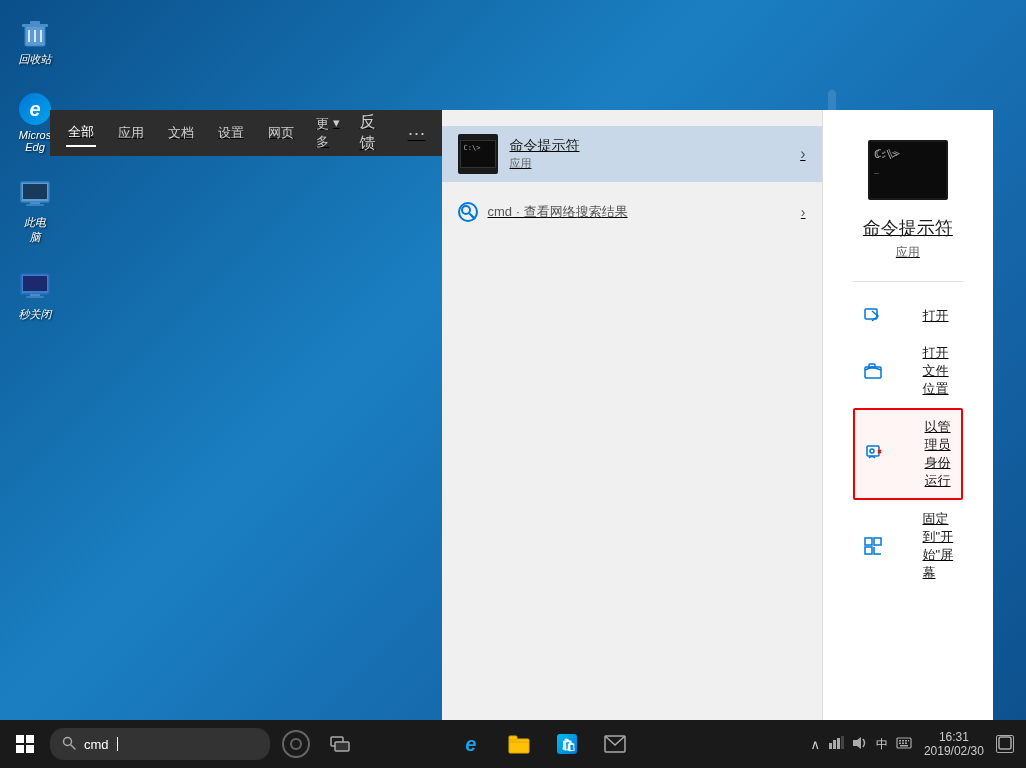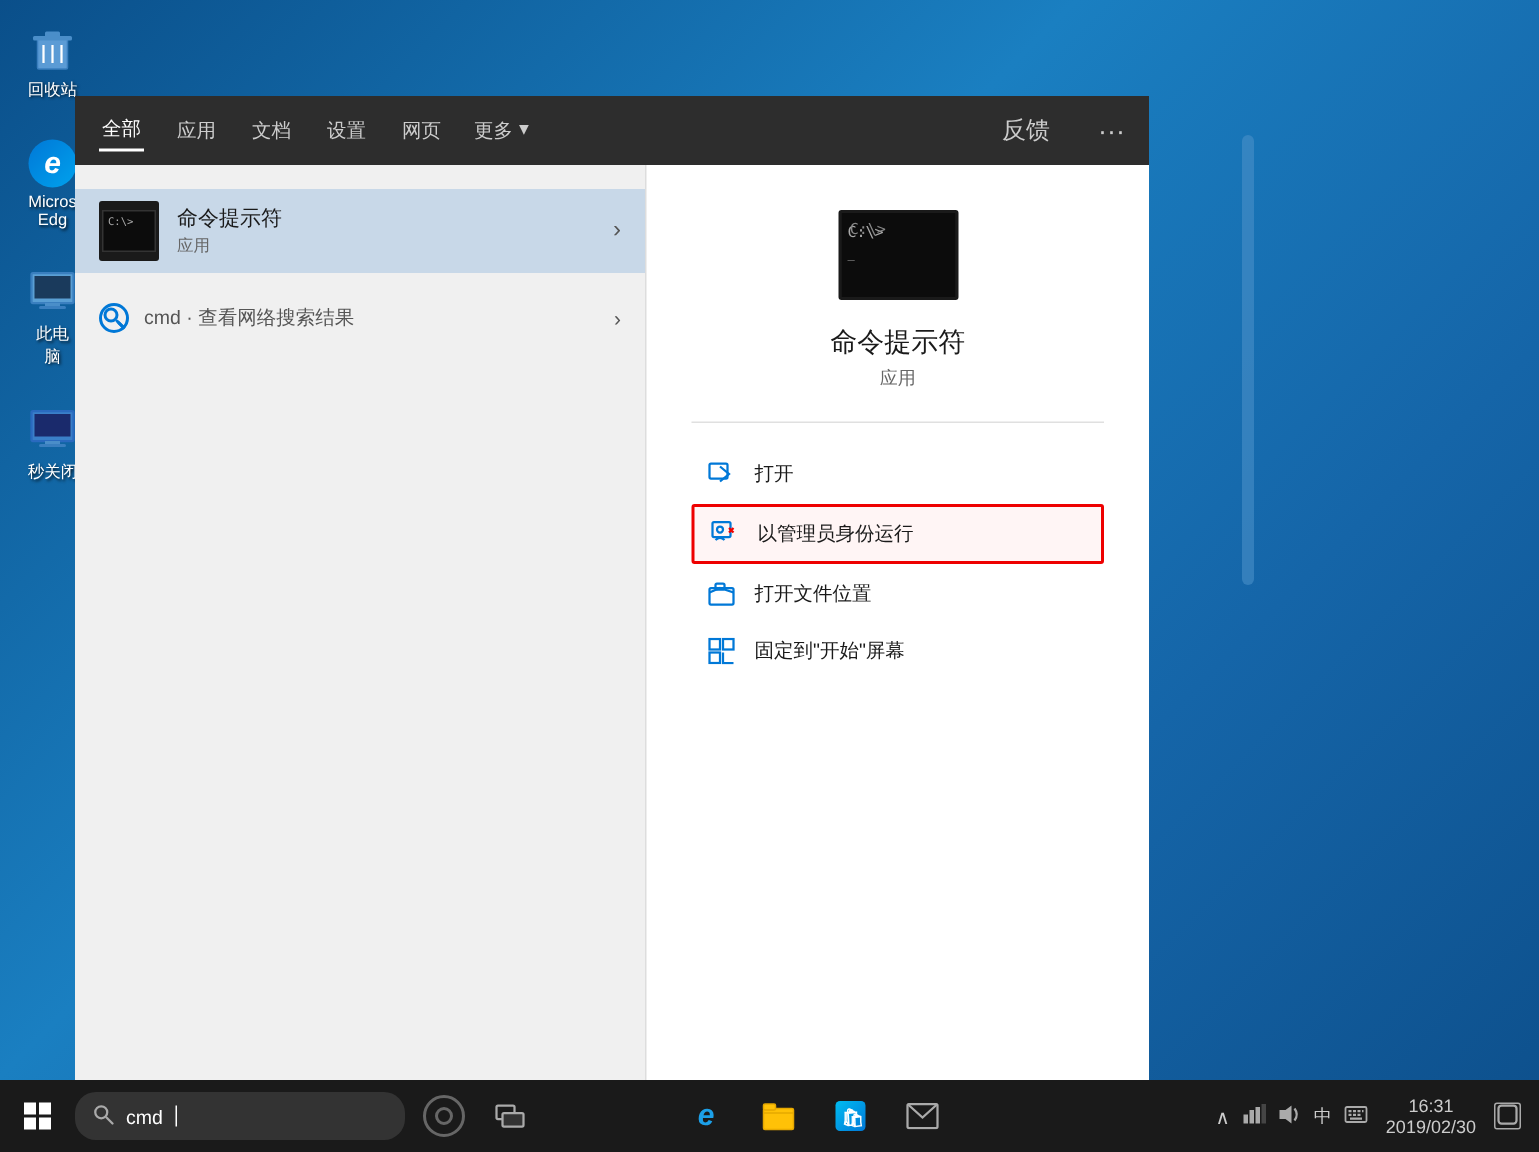--- a/index.html
+++ b/index.html
@@ -48,20 +48,21 @@
       font-size: 28px;
     }
 
     .desktop-icon .icon-label {
       color: white;
       font-size: 11px;
       text-align: center;
       margin-top: 2px;
       text-shadow: 1px 1px 2px rgba(0,0,0,0.8);
       word-break: break-all;
+      font-style: italic;
     }
 
     
     .edge-icon-shape {
       width: 32px;
       height: 32px;
       background: linear-gradient(135deg, #0078d7, #00a2ed);
       border-radius: 50%;
       display: flex;
       align-items: center;
@@ -70,24 +71,24 @@
       font-size: 20px;
       font-weight: bold;
       font-style: italic;
     }
 
     
     .search-result-panel {
       position: absolute;
       left: 50px;
       bottom: 48px;
-      width: 716px;
-      display: flex;
-      flex-direction: column;
+      width: 790px;
+      display: flex;
       background: transparent;
+      text-decoration: underline;
     }
 
     
     .filter-bar {
       background: #2d2d2d;
       height: 46px;
       display: flex;
       align-items: center;
       padding: 0 16px;
       gap: 20px;
@@ -330,20 +331,21 @@
       gap: 2px;
     }
 
     .action-item {
       display: flex;
       align-items: center;
       padding: 8px 10px;
       cursor: pointer;
       border-radius: 2px;
       position: relative;
+      gap: 28px;
     }
 
     .action-item.highlighted {
       border: 2px solid #e00;
       background: #fff5f5;
     }
 
     .action-icon {
       width: 20px;
       height: 20px;
@@ -608,45 +610,45 @@
           <div class="action-item">
             <div class="action-icon">
               <svg width="18" height="16" viewBox="0 0 18 16">
                 <rect x="1" y="1" width="12" height="10" rx="1" fill="none" stroke="#0078d7" stroke-width="1.5"></rect>
                 <polyline points="8,3 14,8 8,13" fill="none" stroke="#0078d7" stroke-width="1.5"></polyline>
               </svg>
             </div>
             <div class="action-label">打开</div>
           </div>
 
+          <div class="action-item">
+            <div class="action-icon">
+              <svg width="18" height="16" viewBox="0 0 18 16">
+                <rect x="1" y="4" width="16" height="11" rx="1" fill="none" stroke="#0078d7" stroke-width="1.5"></rect>
+                <path d="M1 7 L8 4 L17 7" fill="none" stroke="#0078d7" stroke-width="1.5"></path>
+                <rect x="5" y="1" width="6" height="4" rx="1" fill="none" stroke="#0078d7" stroke-width="1.5"></rect>
+              </svg>
+            </div>
+            <div class="action-label">打开文件位置</div>
+          </div>
+
           <div class="action-item highlighted">
             <div class="action-icon">
               <svg width="18" height="18" viewBox="0 0 18 18">
                 <rect x="1" y="1" width="12" height="10" rx="1" fill="none" stroke="#0078d7" stroke-width="1.5"></rect>
                 <circle cx="6" cy="6" r="2" fill="none" stroke="#0078d7" stroke-width="1.5"></circle>
                 <path d="M3 13 Q6 10 9 13" fill="none" stroke="#0078d7" stroke-width="1.5"></path>
                 <path d="M12 5 L15 8 M12 8 L15 5" stroke="#e00" stroke-width="1.5"></path>
               </svg>
             </div>
             <div class="action-label">以管理员身份运行</div>
           </div>
 
           <div class="action-item">
             <div class="action-icon">
-              <svg width="18" height="16" viewBox="0 0 18 16">
-                <rect x="1" y="4" width="16" height="11" rx="1" fill="none" stroke="#0078d7" stroke-width="1.5"></rect>
-                <path d="M1 7 L8 4 L17 7" fill="none" stroke="#0078d7" stroke-width="1.5"></path>
-                <rect x="5" y="1" width="6" height="4" rx="1" fill="none" stroke="#0078d7" stroke-width="1.5"></rect>
-              </svg>
-            </div>
-            <div class="action-label">打开文件位置</div>
-          </div>
-
-          <div class="action-item">
-            <div class="action-icon">
               <svg width="18" height="18" viewBox="0 0 18 18">
                 <rect x="1" y="1" width="7" height="7" fill="none" stroke="#0078d7" stroke-width="1.5"></rect>
                 <rect x="10" y="1" width="7" height="7" fill="none" stroke="#0078d7" stroke-width="1.5"></rect>
                 <rect x="1" y="10" width="7" height="7" fill="none" stroke="#0078d7" stroke-width="1.5"></rect>
                 <path d="M10 10 L10 17 L17 17" fill="none" stroke="#0078d7" stroke-width="1.5"></path>
               </svg>
             </div>
             <div class="action-label">固定到"开始"屏幕</div>
           </div>
 

